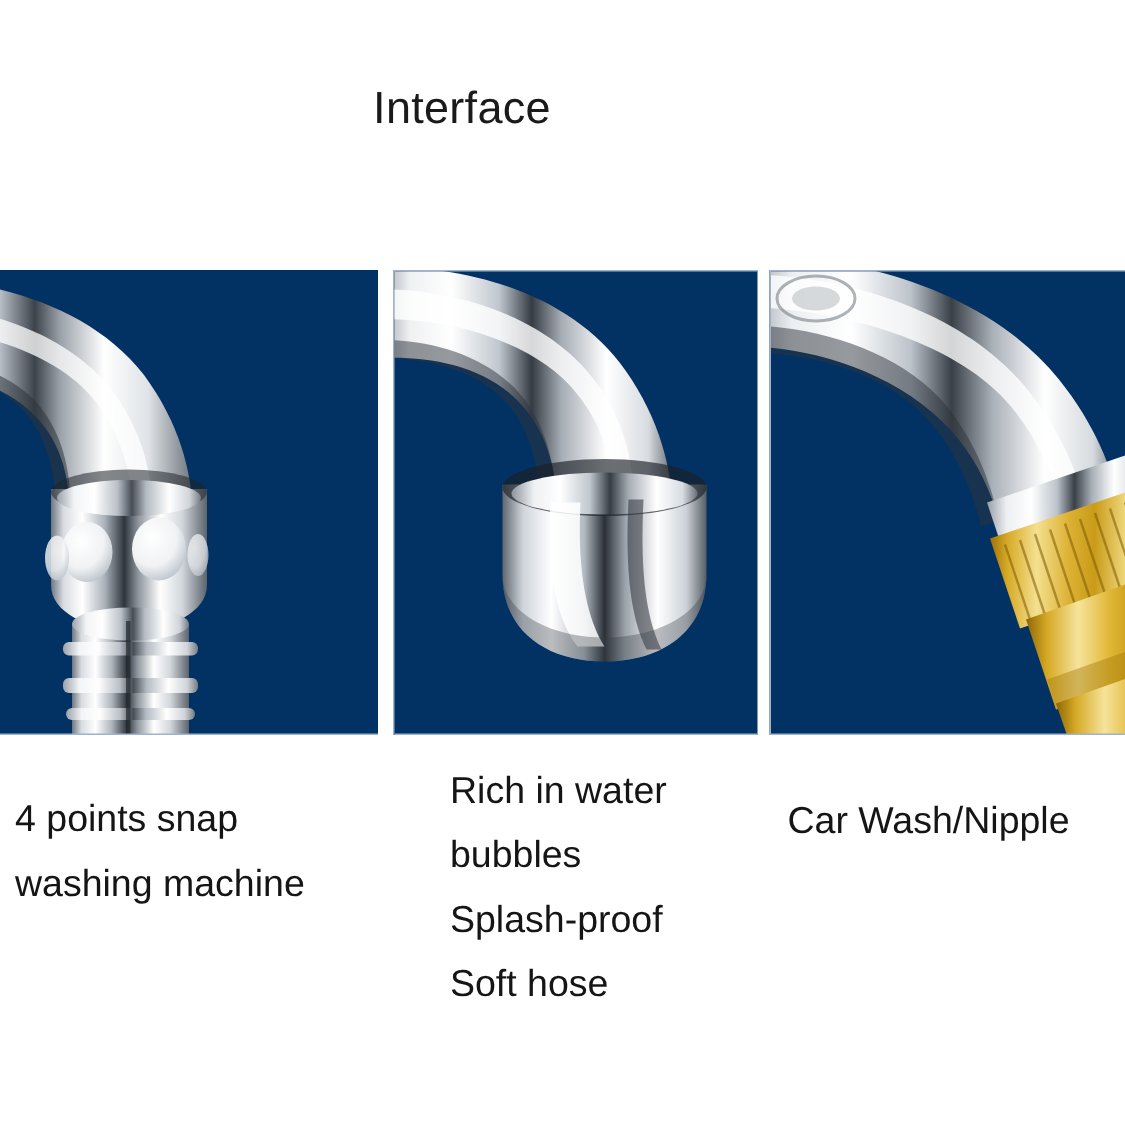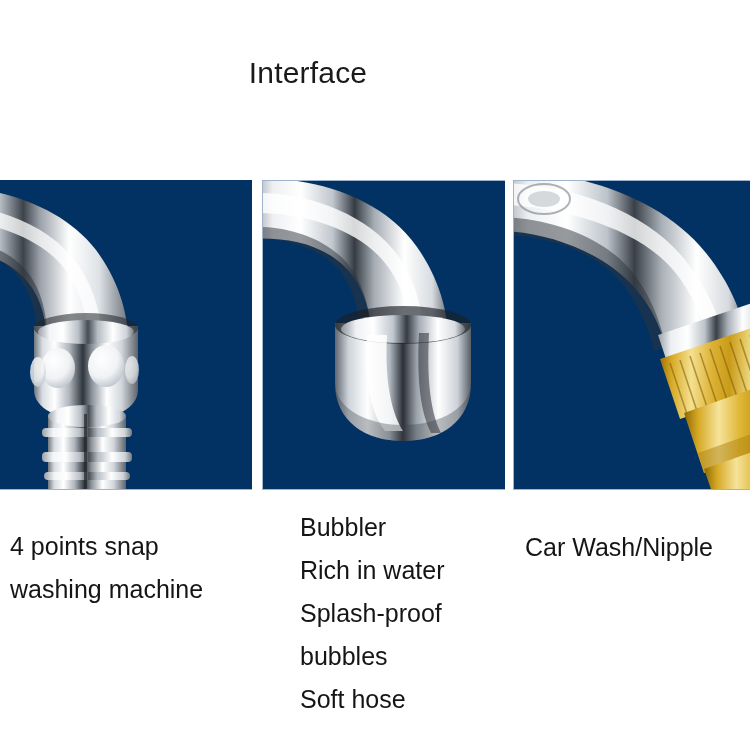--- a/index.html
+++ b/index.html
@@ -287,23 +287,22 @@
 </div>
 
 <div id="captions">
 
   <div class="caption-col c1">
     <span class="cap-line">4 points snap</span>
     <span class="cap-line">washing machine</span>
   </div>
 
   <div class="caption-col c2">
-    <span class="cap-line">Bubbler</span>
     <span class="cap-line">Rich in water</span>
+    <span class="cap-line">bubbles</span>
     <span class="cap-line">Splash-proof</span>
-    <span class="cap-line">bubbles</span>
     <span class="cap-line">Soft hose</span>
   </div>
 
   <div class="caption-col c3">
     <span class="cap-line">Car Wash/Nipple</span>
   </div>
 </div>
 
 </body></html>

